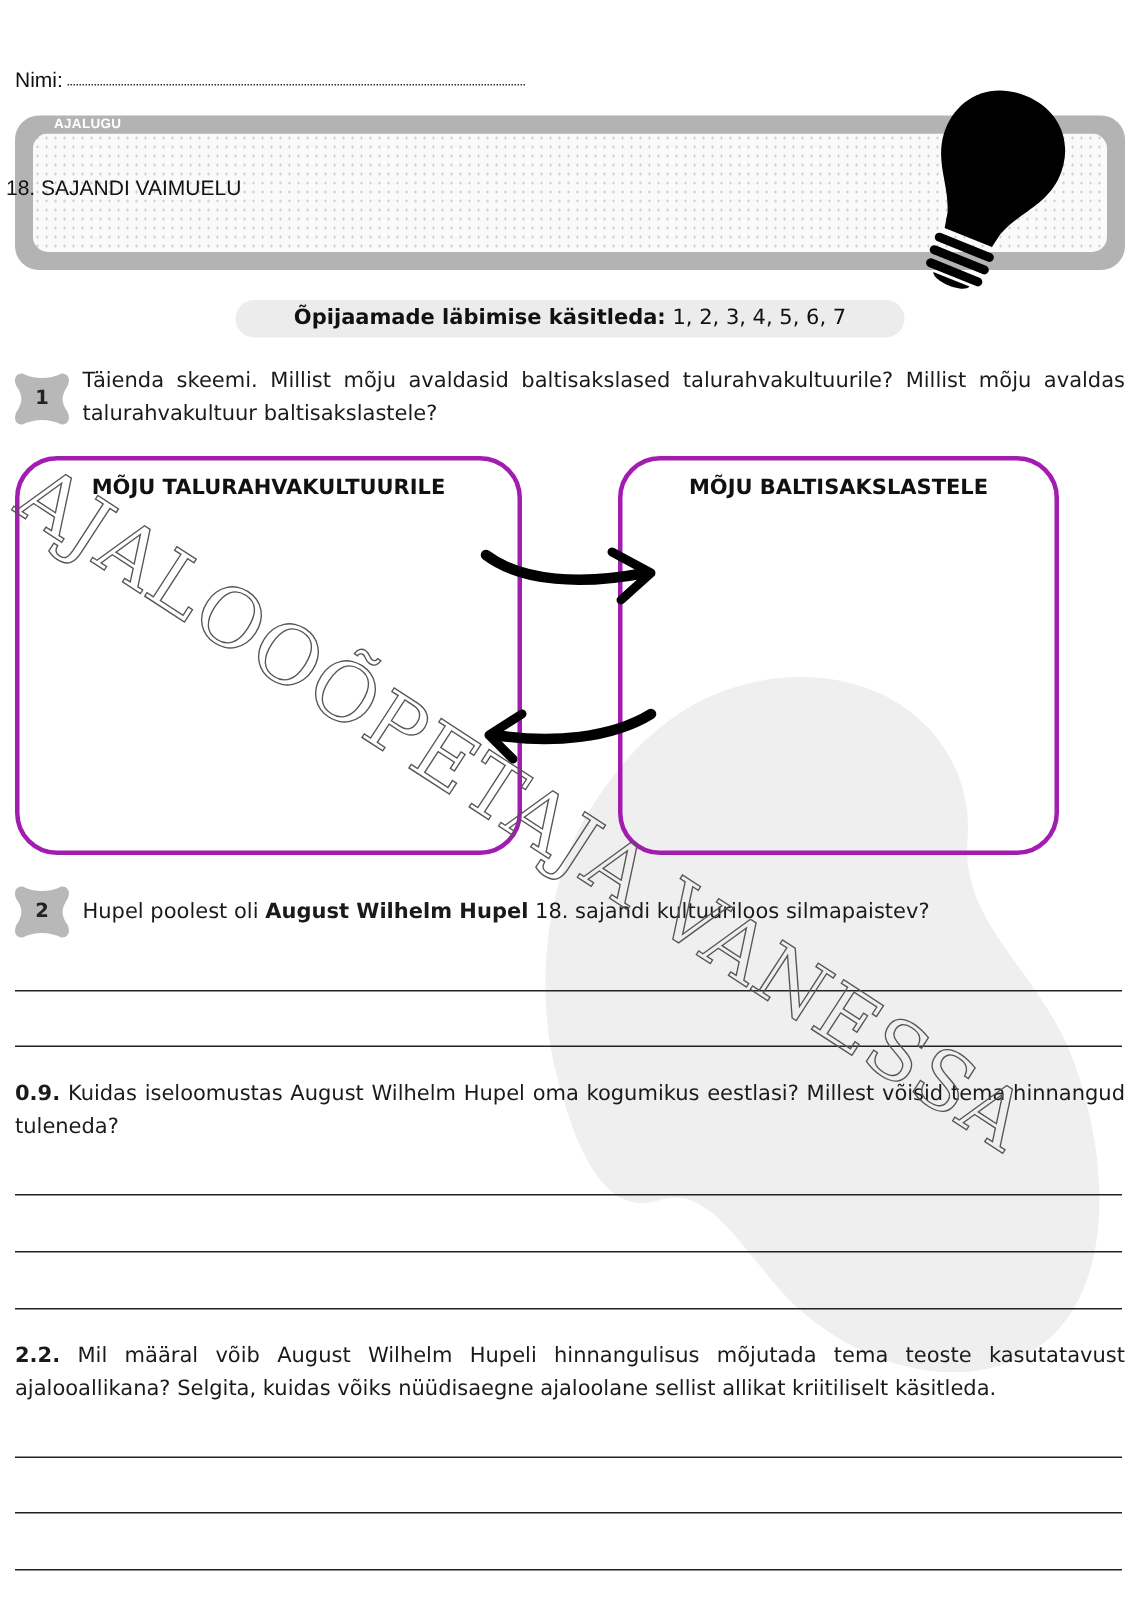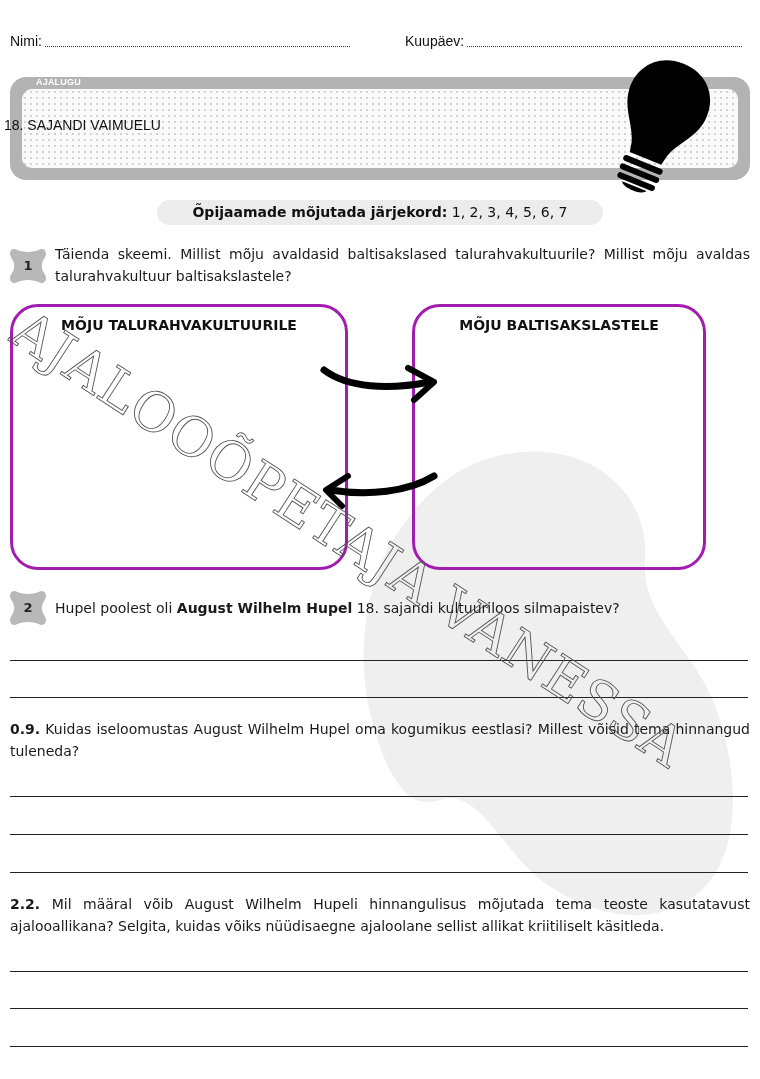--- a/index.html
+++ b/index.html
@@ -3,21 +3,21 @@
   <meta charset="utf-8">
   <style>
     * { box-sizing: border-box; margin: 0; padding: 0; }
     html, body { width: 760px; height: 1079px; background: #ffffff; overflow: hidden; }
     body { position: relative; font-family: "DejaVu Sans", sans-serif; color: #111; }
 
     .abs { position: absolute; }
 
     
     .name-row { left: 10px; top: 33px; width: 740px; height: 18px; font-family: "Liberation Sans", sans-serif; font-size: 14px; color: #111; }
-    .name-field { position: absolute; top: 0; display: flex; align-items: center; }
+    .name-field { position: absolute; top: 12px; display: flex; align-items: flex-start; }
     .name-field .dots { display: inline-block; border-bottom: 1px dotted #333; height: 12px; margin-left: 3px; }
 
     
     .banner { left: 10px; top: 77px; width: 740px; height: 103px; background: #b3b3b3; border-radius: 16px; }
     .banner-inner { position: absolute; left: 12px; top: 12px; width: 716px; height: 79px; background-color: #fafafa; border-radius: 10px;
       background-image: radial-gradient(circle, #cfcfcf 0.7px, transparent 0.8px); background-size: 6px 6px; }
     .banner-tag { position: absolute; left: 26px; top: 0px; font-family: "Liberation Sans", sans-serif; font-size: 9px; color: #ffffff; font-weight: bold; letter-spacing: 0.2px; }
     .banner-title { position: absolute; left: 0; width: 716px; top: 28px; text-align: left; font-family: "Liberation Sans", sans-serif; font-weight: normal; font-size: 14px; color: #111; transform: translateX(-18px); }
 
     .bulb { left: 604px; top: 55px; width: 110px; height: 140px; }
@@ -45,45 +45,41 @@
 
 <svg class="abs" style="left:0;top:0;" width="760" height="1079" viewBox="0 0 760 1079">
   <path d="M 520 452 C 600 445, 650 500, 645 560 C 640 620, 700 650, 720 720 C 745 800, 735 880, 680 905 C 630 930, 560 905, 520 860 C 490 825, 470 790, 440 800 C 405 812, 385 770, 372 720 C 355 660, 365 590, 390 545 C 420 495, 460 458, 520 452 Z" fill="#efefef"></path>
 </svg>
 
 <div class="abs name-row">
   <div class="name-field" style="left:0;">
     <span>Nimi:</span>
     <span class="dots" style="width:305px;"></span>
   </div>
-  <div class="name-field" style="left:395px;">
-    <span>Kuupäev:</span>
-    <span class="dots" style="width:275px;"></span>
-  </div>
 </div>
 
 <div class="abs banner">
   <span class="banner-tag">AJALUGU</span>
   <div class="banner-inner">
     <div class="banner-title">18. SAJANDI VAIMUELU</div>
   </div>
 </div>
 
 <svg class="abs bulb" viewBox="0 0 110 140">
   <g transform="rotate(22 55 70)">
     <path d="M 55 4 C 82 4, 98 24, 96 48 C 94 68, 80 78, 74 96 L 72 106 L 38 106 L 36 96 C 30 78, 16 68, 14 48 C 12 24, 28 4, 55 4 Z" fill="#000"></path>
     <rect x="34" y="110" width="42" height="6" rx="3" fill="#000"></rect>
     <rect x="34" y="119" width="42" height="6" rx="3" fill="#000"></rect>
     <rect x="35" y="128" width="40" height="6" rx="3" fill="#000"></rect>
     <path d="M 42 136 L 68 136 C 66 142, 44 142, 42 136 Z" fill="#000"></path>
   </g>
 </svg>
 
 <div class="abs order-pill">
-  <b>Õpijaamade mõjutada järjekord:</b>
+  <b>Õpijaamade läbimise käsitleda:</b>
   <span>1, 2, 3, 4, 5, 6, 7</span>
 </div>
 
 <div class="abs q-badge" style="left:9px;top:247px;">
   <svg width="38" height="38" viewBox="0 0 38 38">
     <path d="M 6 2 C 14 6, 24 6, 32 2 C 38 2, 38 8, 35 12 C 32 17, 32 21, 35 26 C 38 30, 38 36, 32 36 C 24 32, 14 32, 6 36 C 0 36, 0 30, 3 26 C 6 21, 6 17, 3 12 C 0 8, 0 2, 6 2 Z" fill="#b8b8b8"></path>
   </svg>
   <span>1</span>
 </div>
 <div class="abs q-text" style="left:55px;top:243px;width:695px;">Täienda skeemi. Millist mõju avaldasid baltisakslased talurahvakultuurile? Millist mõju avaldas talurahvakultuur baltisakslastele?</div>

